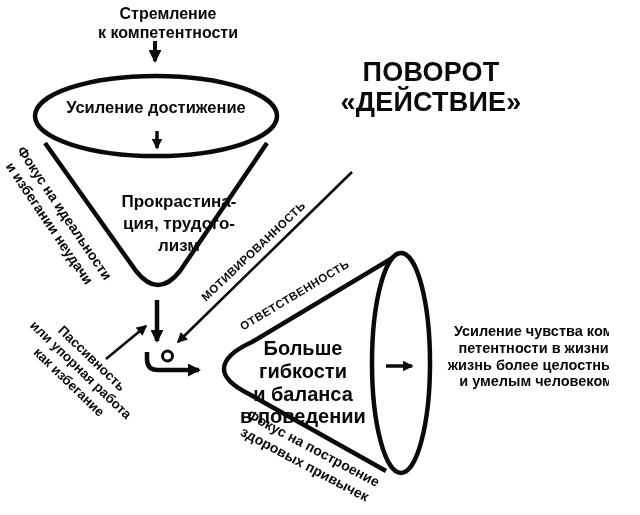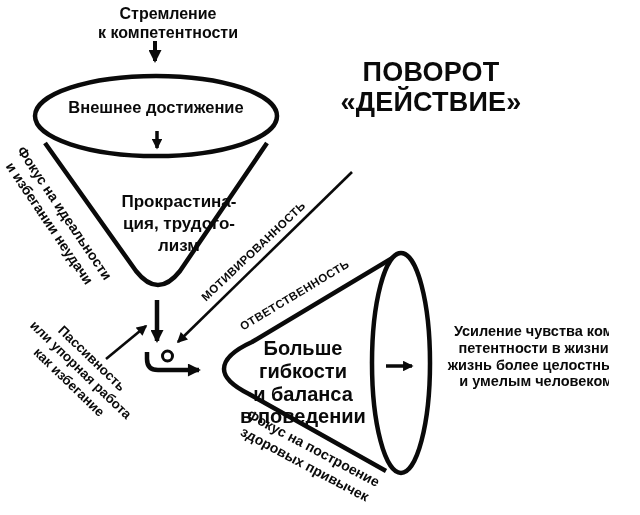--- a/index.html
+++ b/index.html
@@ -68,21 +68,21 @@
 
     <line x1="386" y1="366" x2="412" y2="366" stroke="#0a0a0a" stroke-width="3.5" marker-end="url(#ah-s)"></line>
   </svg>
 
   <div class="txt top-label">Стремление
 к компетентности</div>
 
   <div class="txt title">ПОВОРОТ
 «ДЕЙСТВИЕ»</div>
 
-  <div class="txt rim-label">Внешнее достижение</div>
+  <div class="txt rim-label">Усиление достижение</div>
 
   <div class="txt cone-body-label">Прокрастина-
 ция, трудого-
 лизм</div>
 
   <div class="txt side-label">Фокус на идеальности
 и избегании неудачи</div>
 
   <div class="txt passivity-label">Пассивность
 или упорная работа

